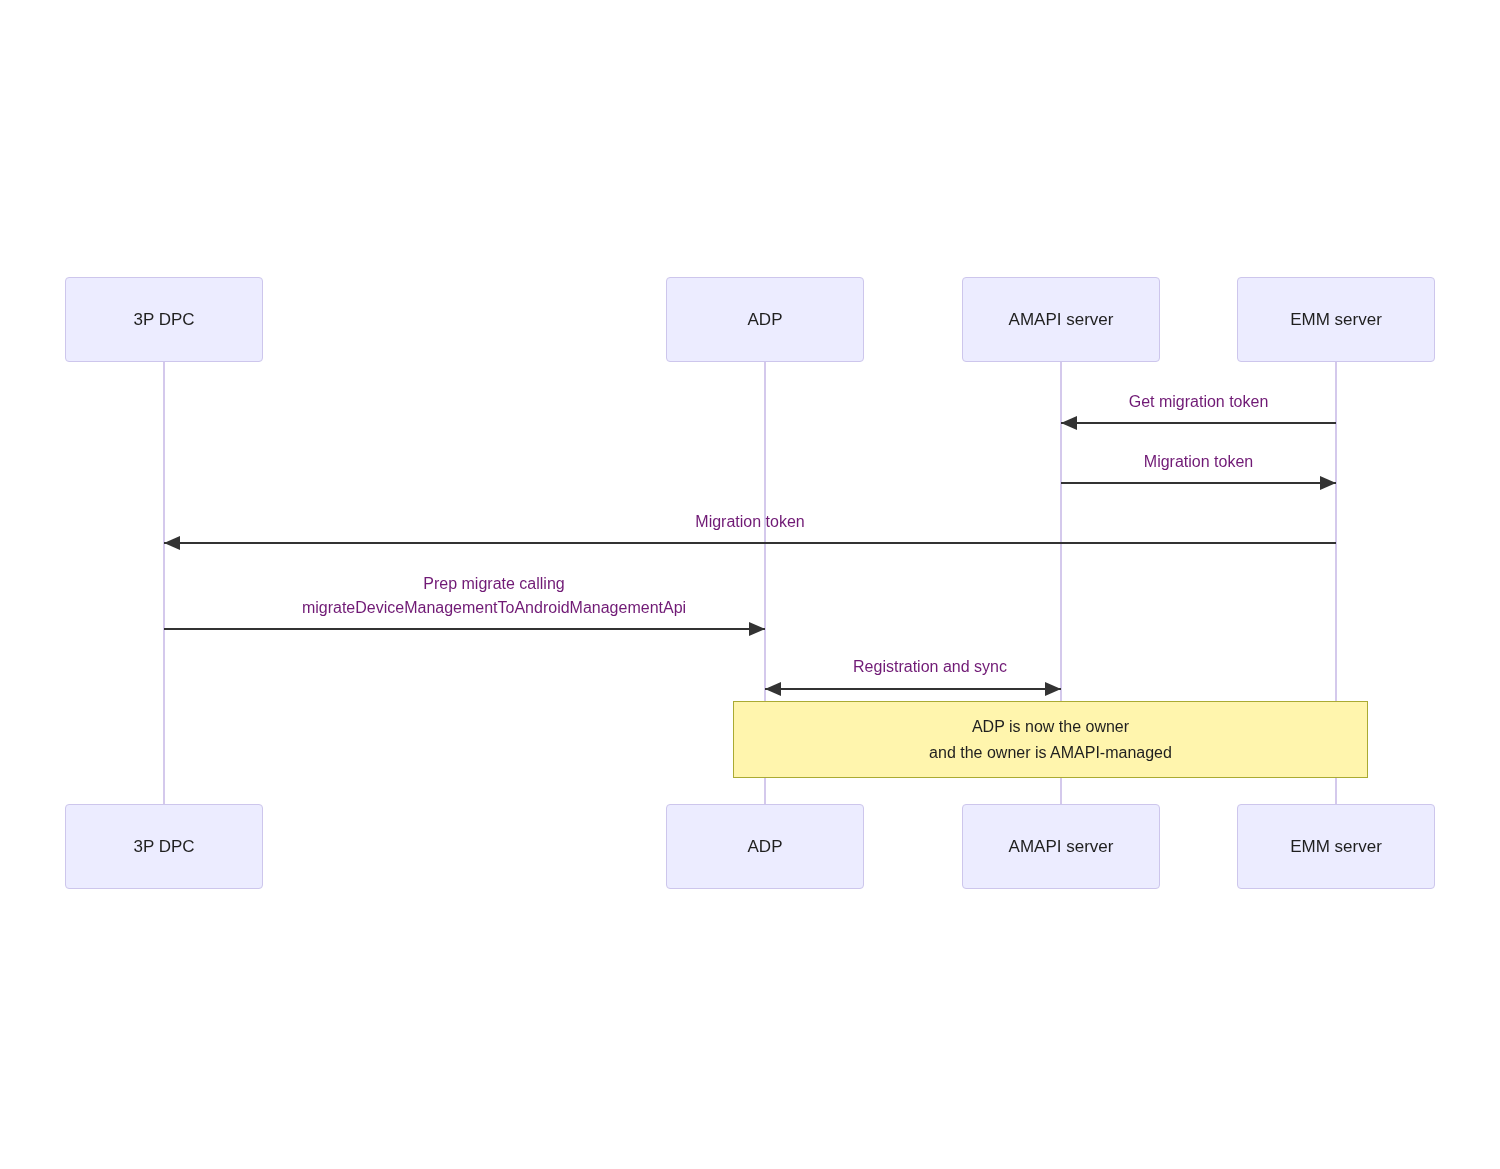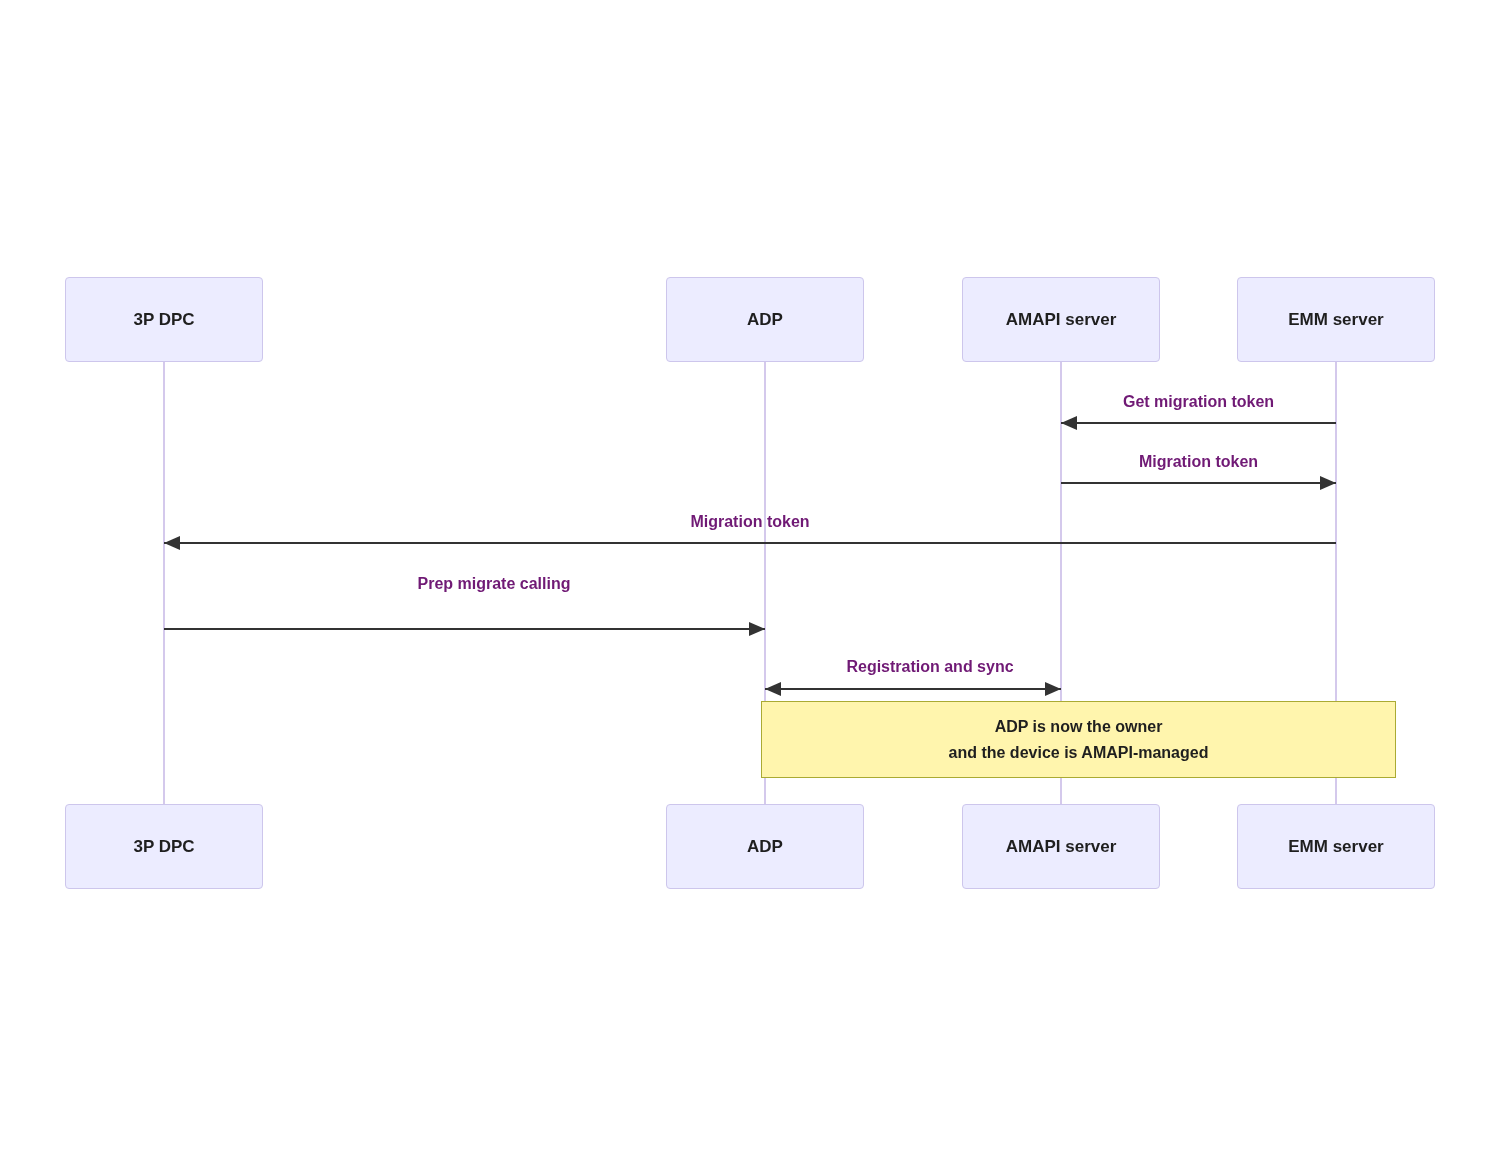--- a/index.html
+++ b/index.html
@@ -1,15 +1,15 @@
 <!DOCTYPE html>
 <html><head>
 <meta charset="utf-8">
 <style>
-  * { margin: 0; padding: 0; box-sizing: border-box; font-weight: bold; }
+  * { margin: 0; padding: 0; box-sizing: border-box; }
   html, body { background: #ffffff; }
   .canvas {
     position: relative;
     width: 1500px;
     height: 1169px;
     background: #ffffff;
     font-family: "Liberation Sans", "DejaVu Sans", sans-serif;
     overflow: hidden;
   }
   .actor {
@@ -64,21 +64,20 @@
     background: #FFF5AD;
     border: 1px solid #AAAA33;
     display: flex;
     flex-direction: column;
     align-items: center;
     justify-content: center;
     font-size: 16px;
     line-height: 26px;
     color: #1f1f1f;
     text-align: center;
-    margin-left: 28px;
   }
 </style>
 </head>
 <body>
 
 <div class="canvas">
 
   <div class="lifeline" style="left:163px"></div>
   <div class="lifeline" style="left:764px"></div>
   <div class="lifeline" style="left:1060px"></div>
@@ -104,32 +103,33 @@
   <div class="msg-label" style="left:1061px; top:450px; width:275px">Migration token</div>
   <div class="msg-line" style="left:1061px; top:482px; width:275px"></div>
   <div class="ah ah-r" style="left:1320px; top:476px"></div>
 
   <div class="msg-label" style="left:164px; top:510px; width:1172px">Migration token</div>
   <div class="msg-line" style="left:164px; top:542px; width:1172px"></div>
   <div class="ah ah-l" style="left:164px; top:536px"></div>
 
   <div class="msg-label" style="left:164px; top:572px; width:660px">
     <div>Prep migrate calling</div>
+    <div>migrateDeviceManagementToAndroidManagementApi</div>
   </div>
   <div class="msg-line" style="left:164px; top:628px; width:601px"></div>
   <div class="ah ah-r" style="left:749px; top:622px"></div>
 
   <div class="msg-label" style="left:765px; top:655px; width:330px">Registration and sync</div>
   <div class="msg-line" style="left:765px; top:688px; width:296px"></div>
   <div class="ah ah-l" style="left:765px; top:682px"></div>
   <div class="ah ah-r" style="left:1045px; top:682px"></div>
 
   <div class="note">
     <div>ADP is now the owner</div>
-    <div>and the device is AMAPI-managed</div>
+    <div>and the owner is AMAPI-managed</div>
   </div>
 
   <div class="actor bottom" style="left:65px">
     <span>3P DPC</span>
   </div>
   <div class="actor bottom" style="left:666px">
     <span>ADP</span>
   </div>
   <div class="actor bottom" style="left:962px">
     <span>AMAPI server</span>

